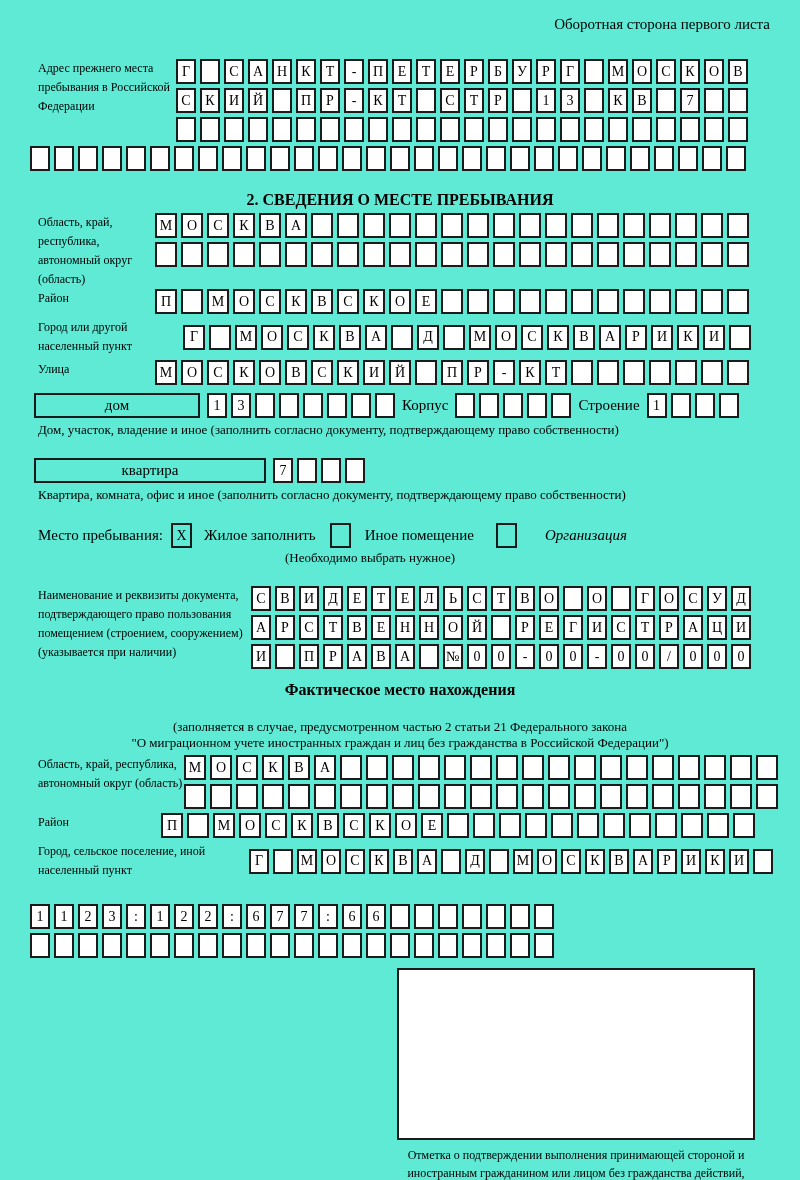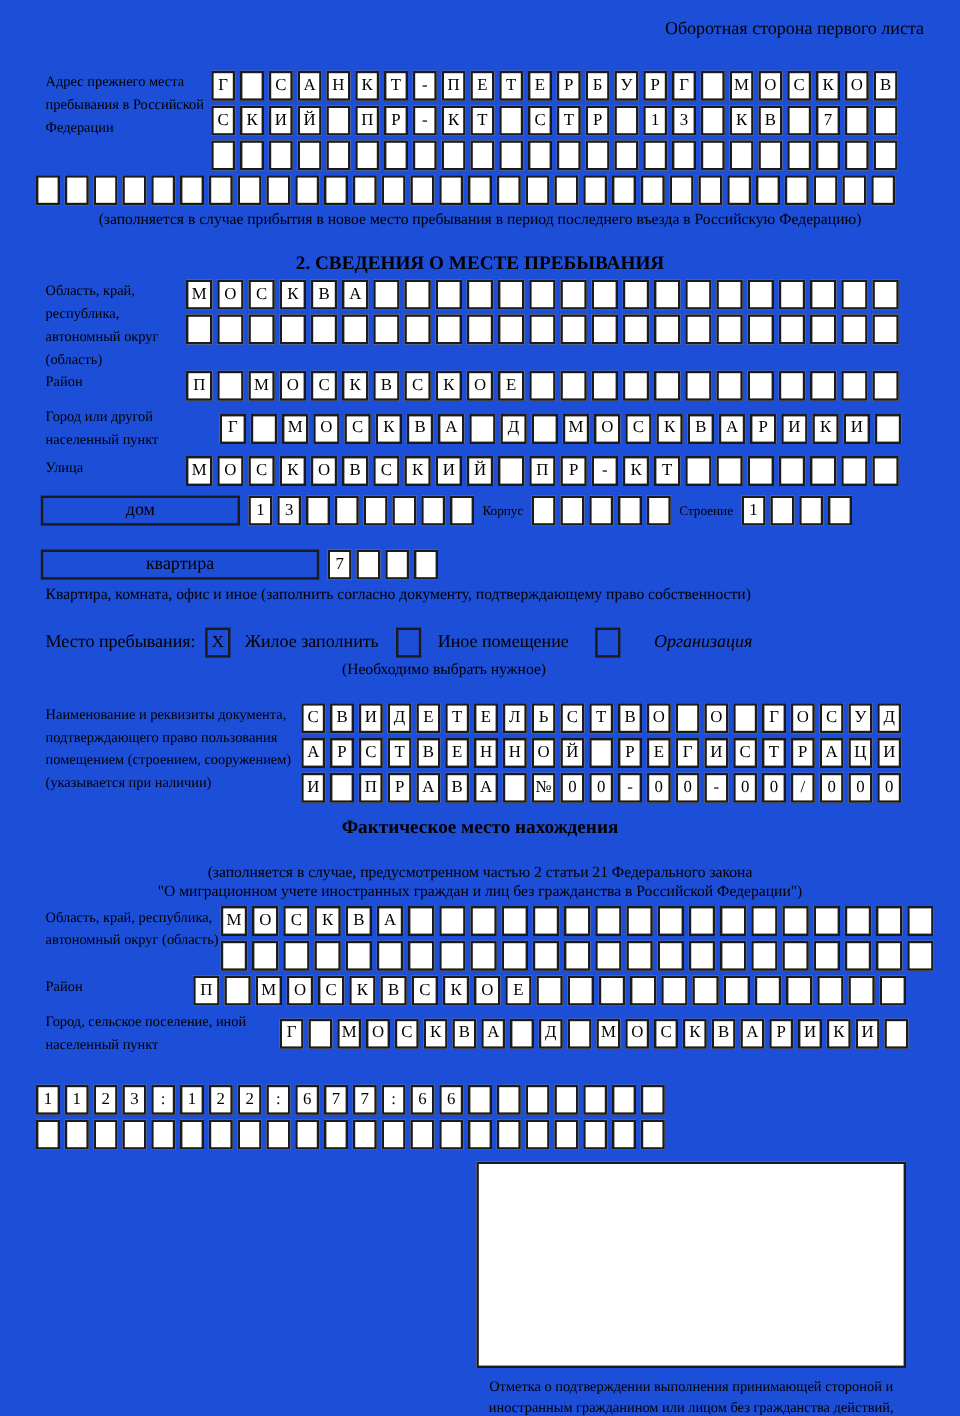--- a/index.html
+++ b/index.html
@@ -1,19 +1,19 @@
 <!DOCTYPE html>
 <html><head>
 <meta charset="utf-8">
 <style>
   html,body{margin:0;padding:0;background:#fff;}
   .page{
     width:800px;height:1180px;box-sizing:border-box;
     padding:0 30px;position:relative;overflow:hidden;
-    background:#1d4ed8;color:#000;
+    background:#5eead4;color:#000;
     font-family:"Liberation Serif", serif;
   }
   .header-note{margin-top:16px;text-align:right;font-size:15px;}
   
   .cellrow{display:flex;gap:4px;margin-bottom:4px;}
   .cell{
     box-sizing:border-box;flex:none;height:25px;border:2px solid #1b1b1b;
     display:flex;align-items:center;justify-content:center;
     font-size:14px;background:#fff;
   }
@@ -30,21 +30,21 @@
   .center{text-align:center;}
   .h-bold{font-weight:bold;font-size:16px;text-align:center;}
   
   .inline-row{display:flex;align-items:center;margin-left:4px;}
   .widebox{
     box-sizing:border-box;height:25px;border:2px solid #1b1b1b;
     display:flex;align-items:center;justify-content:center;font-size:15px;flex:none;
   }
   .wb-dom{width:166px;margin-right:7px;}
   .wb-kv{width:232px;margin-right:7px;}
-  .inline-lb{font-size:11px;padding:0 7px;white-space:nowrap;}
+  .inline-lb{font-size:15px;padding:0 7px;white-space:nowrap;}
   
   .mesto-row{display:flex;align-items:center;margin-left:8px;font-size:15px;}
   .cb{
     box-sizing:border-box;width:21px;height:25px;border:2px solid #1b1b1b;flex:none;
     display:flex;align-items:center;justify-content:center;font-size:14px;
   }
   .stamp-box{
     box-sizing:border-box;position:absolute;left:367px;top:0;
     width:358px;height:172px;border:2px solid #1b1b1b;background:#fff;
   }
@@ -167,21 +167,20 @@
       <div class="cell"></div>
       <div class="cell"></div>
       <div class="cell"></div>
       <div class="cell"></div>
       <div class="cell"></div>
       <div class="cell"></div>
       <div class="cell"></div>
       <div class="cell"></div>
       <div class="cell"></div>
     </div>
-  <div class="caption center">(заполняется в случае прибытия в новое место пребывания в период последнего въезда в Российскую Федерацию)</div>
 
   <div class="h-bold mt6">2. СВЕДЕНИЯ О МЕСТЕ ПРЕБЫВАНИЯ</div>
 
   <div class="band mt4">
     <div class="flabel w125">Область, край, республика, автономный округ (область)</div>
     <div class="cellcol">
       <div class="cellrow cw22">
           <div class="cell">М</div>
           <div class="cell">О</div>
           <div class="cell">С</div>
@@ -341,20 +340,21 @@
         <div class="cell"></div>
       </div>
     <span class="inline-lb">Строение</span>
     <div class="cellrow cw20" style="margin-bottom:0;">
         <div class="cell">1</div>
         <div class="cell"></div>
         <div class="cell"></div>
         <div class="cell"></div>
       </div>
   </div>
+  <div class="caption mt4" style="margin-left:8px;">Дом, участок, владение и иное (заполнить согласно документу, подтверждающему право собственности)</div>
 
   <div class="inline-row mt6">
     <div class="widebox wb-kv">квартира</div>
     <div class="cellrow cw20" style="margin-bottom:0;">
         <div class="cell">7</div>
         <div class="cell"></div>
         <div class="cell"></div>
         <div class="cell"></div>
       </div>
   </div>
@@ -528,21 +528,21 @@
         <div class="cell"></div>
         <div class="cell"></div>
         <div class="cell"></div>
         <div class="cell"></div>
         <div class="cell"></div>
         <div class="cell"></div>
         <div class="cell"></div>
       </div>
   </div>
 
-  <div class="band vcenter" style="min-height:38px;">
+  <div class="band vcenter" style="min-height:38px;gap:16px;">
     <div class="flabel w203">Город, сельское поселение, иной населенный пункт</div>
     <div class="cellrow cw20" style="margin-bottom:0;">
         <div class="cell">Г</div>
         <div class="cell"></div>
         <div class="cell">М</div>
         <div class="cell">О</div>
         <div class="cell">С</div>
         <div class="cell">К</div>
         <div class="cell">В</div>
         <div class="cell">А</div>

